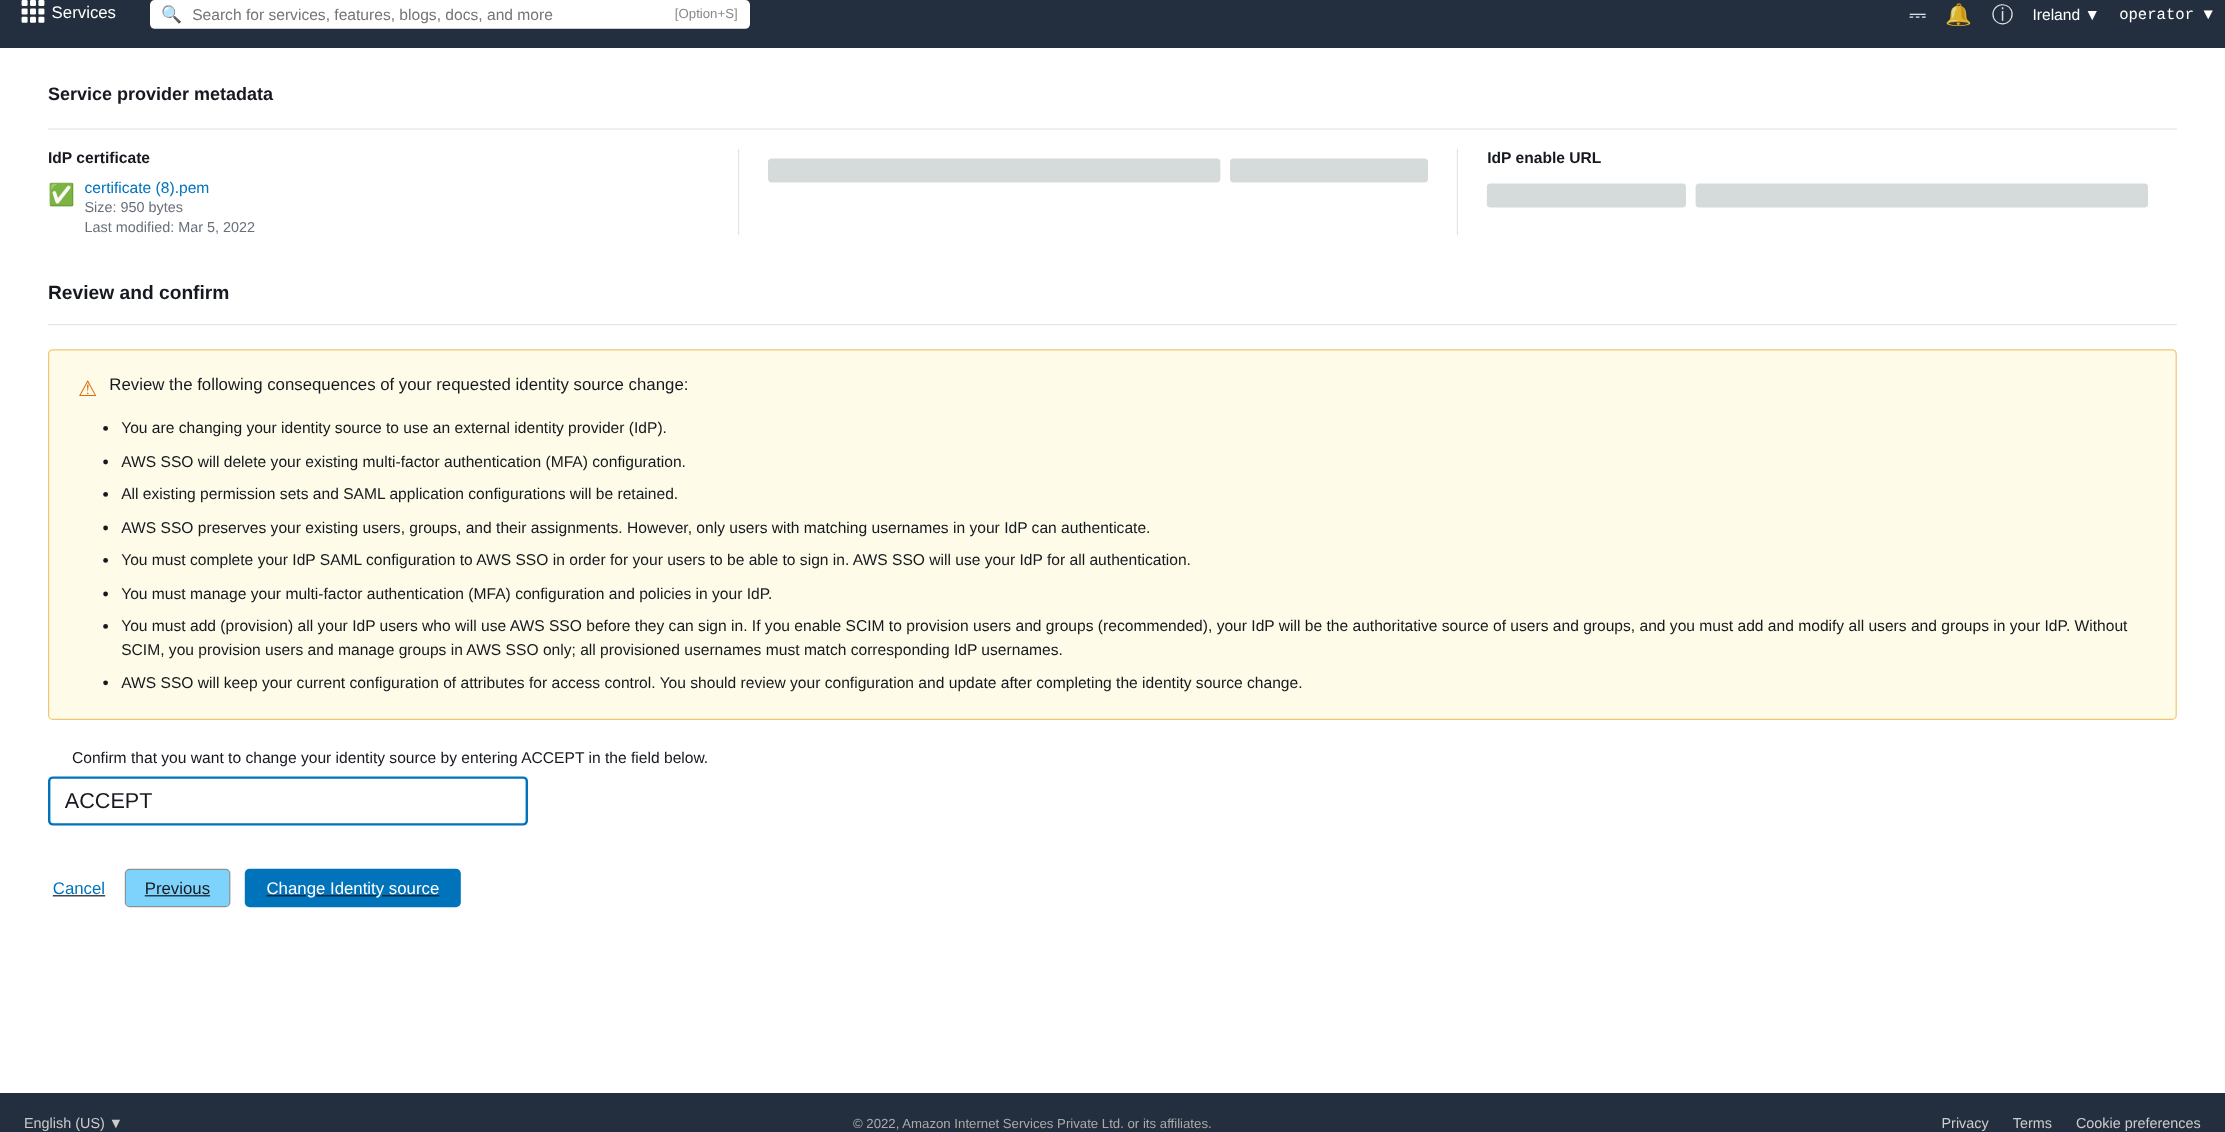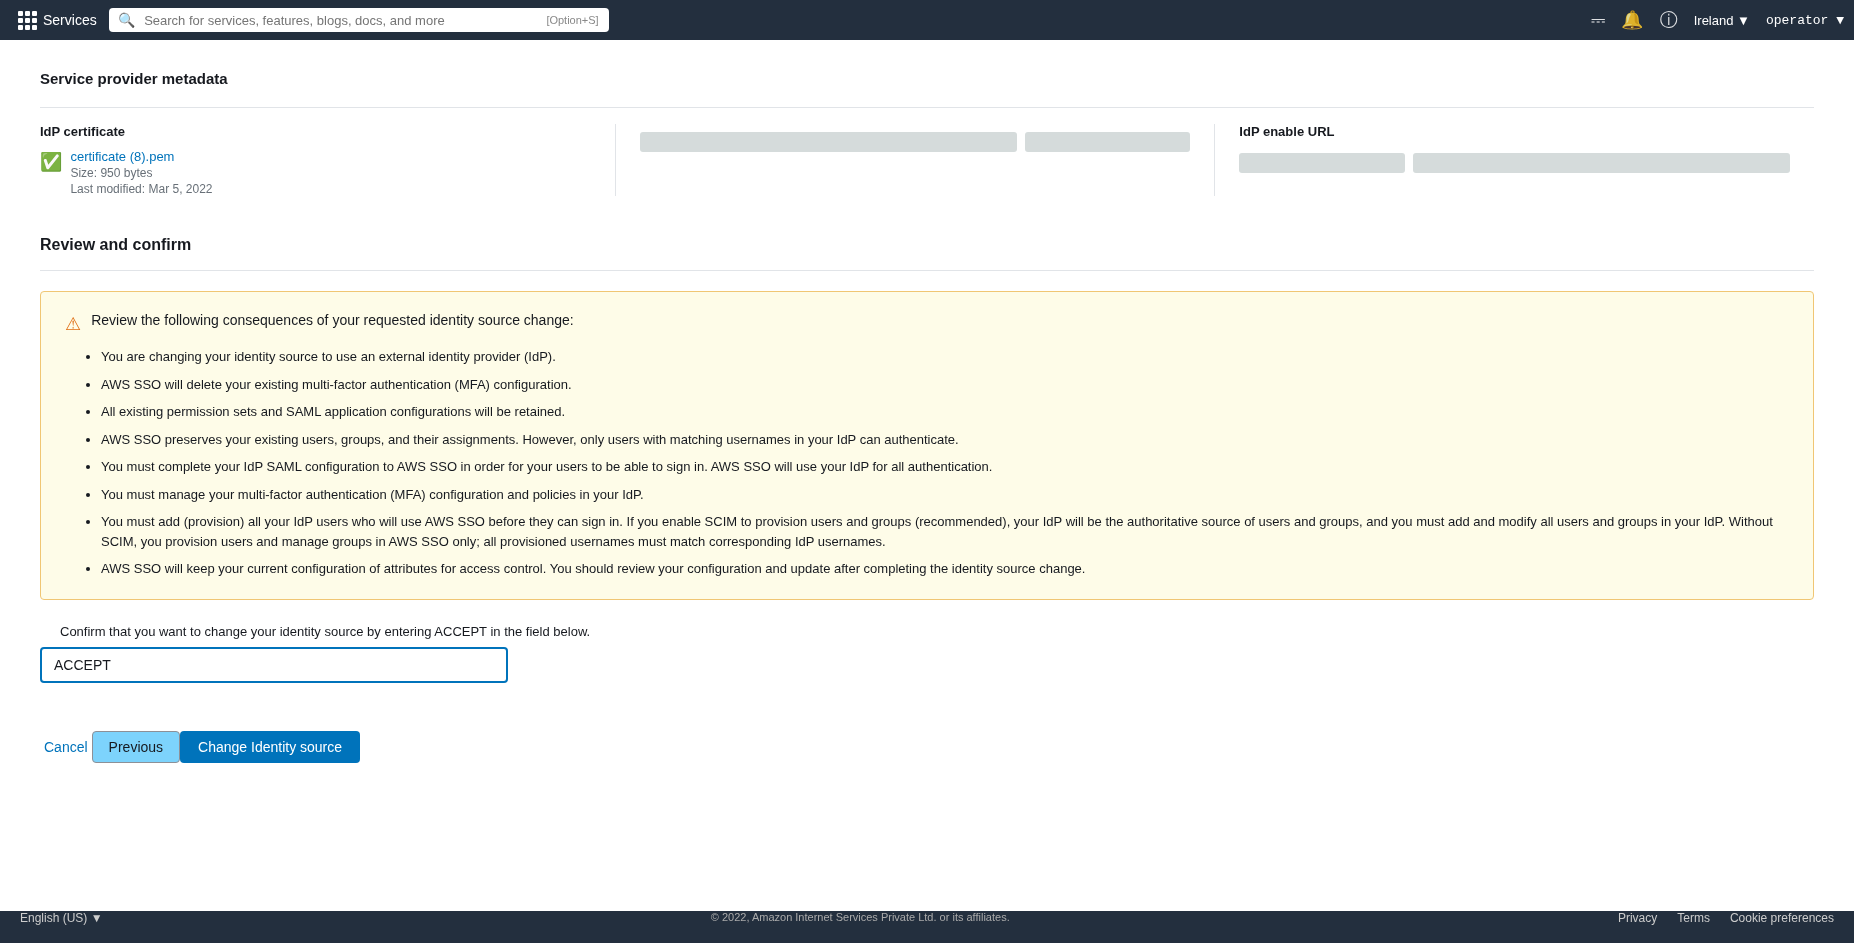--- a/index.html
+++ b/index.html
@@ -10,24 +10,24 @@
       color: #16191f;
       min-height: 943px;
       overflow-x: hidden;
     }
 
     
     .top-nav {
       background: #232f3e;
       height: 40px;
       display: flex;
-      align-items: center;
+      align-items: flex-start;
       padding: 0 10px;
       color: #fff;
-      gap: 4px;
+      gap: 20px;
       position: fixed;
       top: 0; left: 0; right: 0;
       z-index: 100;
     }
     .nav-services {
       display: flex;
       align-items: center;
       gap: 6px;
       font-size: 14px;
       color: #fff;
@@ -218,34 +218,36 @@
     }
 
     
     .confirm-label {
       font-size: 13px;
       color: #16191f;
       margin-bottom: 8px;
       margin-left: 20px;
     }
     .confirm-input {
-      width: 468px;
+      width: 400px;
       padding: 8px 12px;
-      font-size: 14px;
+      font-size: 18px;
       border: 2px solid #0073bb;
       border-radius: 4px;
       outline: none;
       color: #16191f;
     }
 
     
     .footer-bar {
       display: flex;
       align-items: center;
-      margin-top: 48px;
+      gap: 12px;
+      margin-top: 36px;
+      text-decoration: underline;
     }
 
     .btn-cancel {
       background: transparent;
       border: none;
       color: #0073bb;
       font-size: 14px;
       cursor: pointer;
       padding: 8px 4px;
       text-decoration: none;
@@ -274,21 +276,21 @@
 
     
     .bottom-bar {
       position: fixed;
       bottom: 0;
       left: 0;
       right: 0;
       height: 32px;
       background: #232f3e;
       display: flex;
-      align-items: flex-start;
+      align-items: flex-end;
       justify-content: space-between;
       padding: 0 20px;
       font-size: 12px;
       color: #ccc;
     }
     .bottom-bar-left {
       color: #ccc;
     }
     .bottom-bar-right {
       display: flex;

